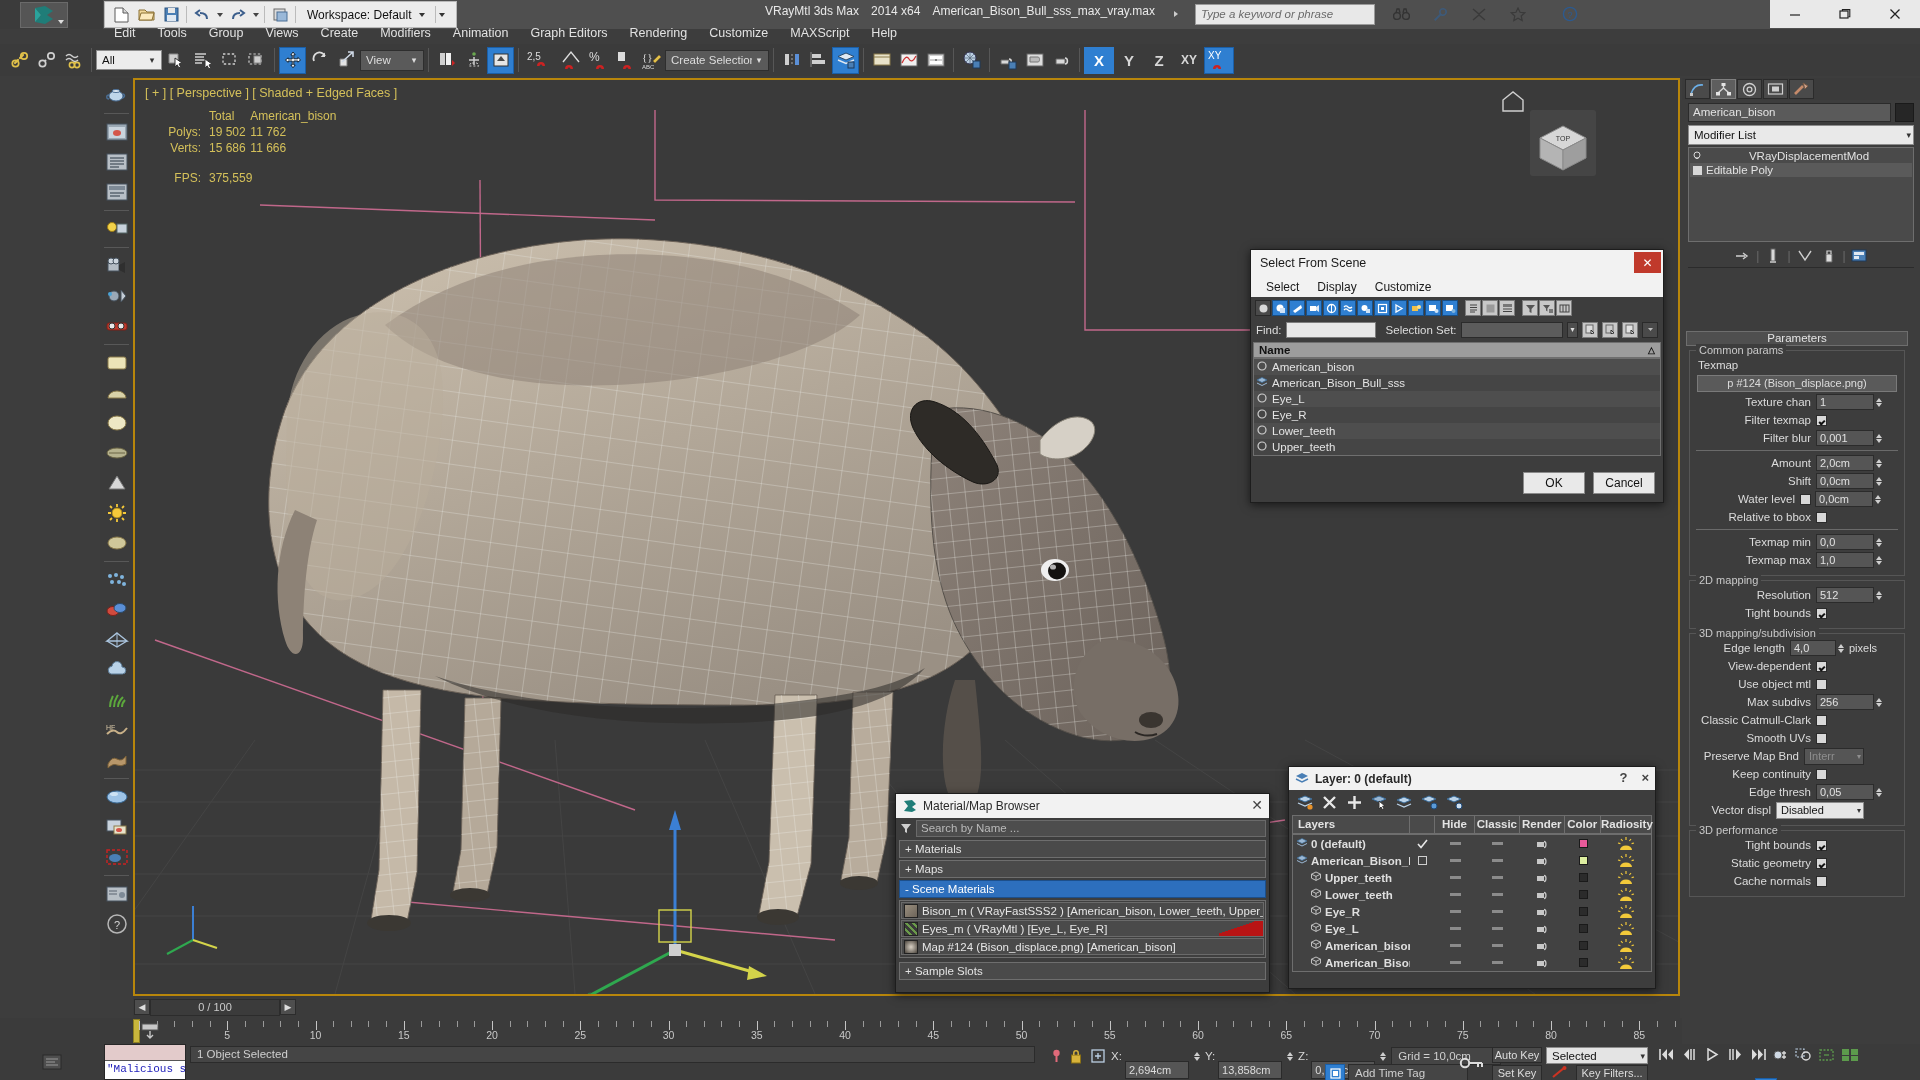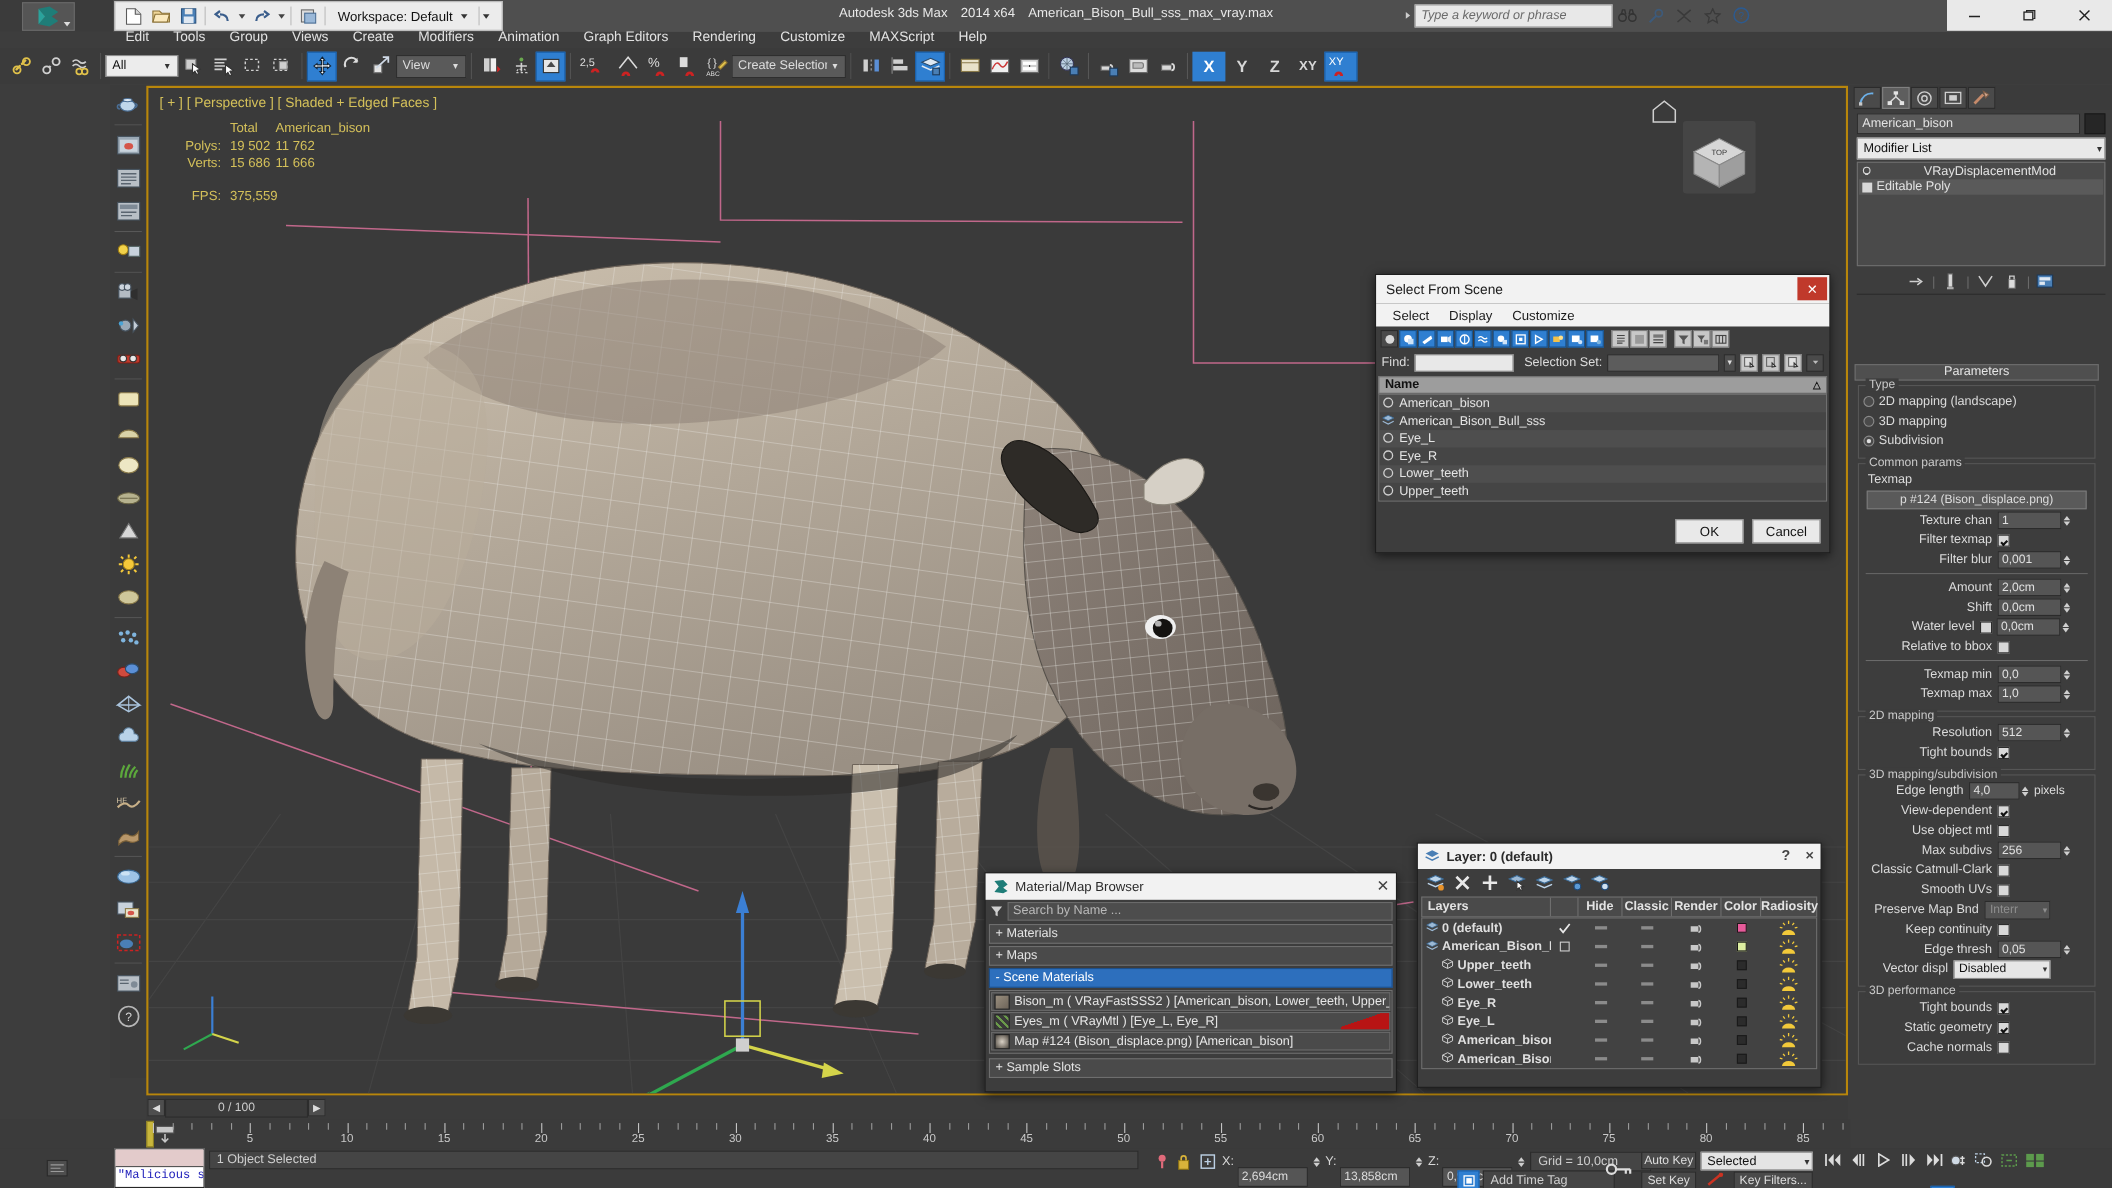--- a/index.html
+++ b/index.html
@@ -22,21 +22,21 @@
            border-left:3px solid transparent;border-right:3px solid transparent;border-top:4px solid #ddd;}
   .qat{position:absolute;left:104px;top:1px;height:27px;background:#ececec;border:1px solid #b9b9b9;
        display:flex;align-items:center;padding:0 4px;gap:1px;}
   .qat .qbtn{width:24px;height:23px;display:flex;align-items:center;justify-content:center;cursor:pointer;}
   .qat .qsep{width:0;height:17px;border-left:1px solid #bbb;margin:0 2px;}
   .qat .wsl{font-size:12px;color:#111;padding:0 6px 0 8px;white-space:nowrap;}
   .qat .mini-caret{width:0;height:0;border-left:3px solid transparent;border-right:3px solid transparent;border-top:4px solid #333;margin-right:7px;}
   .tb-title{position:absolute;left:0;top:0;width:1920px;height:22px;line-height:22px;text-align:center;
             font-size:12px;color:#e8e8e8;pointer-events:none;}
   .tb-title .sp{display:inline-block;width:12px;}
-  .searchwrap{position:absolute;right:324px;top:2px;height:24px;display:flex;align-items:center;gap:0px;}
+  .searchwrap{position:absolute;right:324px;top:2px;height:24px;display:flex;align-items:center;gap:13px;}
   .srch-caret{width:0;height:0;border-top:3px solid transparent;border-bottom:3px solid transparent;border-left:4px solid #ccc;margin-right:4px;}
   .srchbox{width:180px;height:21px;background:#e8e8e8;border:1px solid #9a9a9a;color:#6a6a6a;
            font-style:italic;font-size:11.5px;padding:0 5px;line-height:19px;}
   .tb-ic{width:26px;height:24px;display:flex;align-items:center;justify-content:center;cursor:pointer;}
   .wbtns{position:absolute;right:0px;top:0;width:150px;height:28px;background:#e9e9e9;display:flex;}
   .wbtn{flex:1;display:flex;align-items:center;justify-content:center;cursor:pointer;color:#222;}
 
   
   .menubar{position:absolute;left:103px;top:22px;height:22px;display:flex;align-items:center;gap:0;
            font-size:12.5px;color:#e2e2e2;}
@@ -270,21 +270,21 @@
           </svg>
       </div>
       <div class="qsep"></div>
       <div class="wsl">Workspace: Default</div>
       <div class="mini-caret"></div>
       <div class="qsep"></div>
       <div class="mini-caret"></div>
     </div>
 
     <div class="tb-title">
-      <span>Autodesk 3ds Max</span><span class="sp"></span><span>2014 x64</span><span class="sp"></span><span>American_Bison_Bull_sss_max_vray.max</span>
+      <span>VRayMtl 3ds Max</span><span class="sp"></span><span>2014 x64</span><span class="sp"></span><span>American_Bison_Bull_sss_max_vray.max</span>
     </div>
 
     <div class="searchwrap">
       <span class="srch-caret"></span>
       <div class="srchbox">Type a keyword or phrase</div>
       <div class="tb-ic">
         <svg width="17" height="14" viewBox="0 0 17 14">
             <circle cx="4" cy="9" r="3.4" fill="none" stroke="#333" stroke-width="1.4"></circle>
             <circle cx="13" cy="9" r="3.4" fill="none" stroke="#333" stroke-width="1.4"></circle>
             <path d="M3 6l1-4h2l1 4M10 6l1-4h2l1 4" fill="none" stroke="#333" stroke-width="1.3"></path>
@@ -1337,35 +1337,20 @@
             <rect x="3" y="4" width="10" height="3" fill="#dfe8f2"></rect>
             <rect x="3" y="8" width="5" height="3" fill="#dfe8f2"></rect>
           </svg>
       </div>
     </div>
 
     <div class="cp-scroll">
       <div class="rollup">
         <div class="rollup-hdr">Parameters</div>
 
-        <div class="grp">
-          <span class="gl">Type</span>
-          <div class="prow">
-            <span class="rb"></span>
-            <span class="lblL">2D mapping (landscape)</span>
-          </div>
-          <div class="prow">
-            <span class="rb"></span>
-            <span class="lblL">3D mapping</span>
-          </div>
-          <div class="prow">
-            <span class="rb ck"></span>
-            <span class="lblL">Subdivision</span>
-          </div>
-        </div>
 
         <div class="grp">
           <span class="gl">Common params</span>
           <div class="prow">
             <span class="lblL">Texmap</span>
           </div>
           <div class="texbtn">p #124 (Bison_displace.png)</div>
           <div class="prow">
             <span class="lbl" style="width:122px">Texture chan</span>
             <span class="pfield" style="width:58px">1</span>

